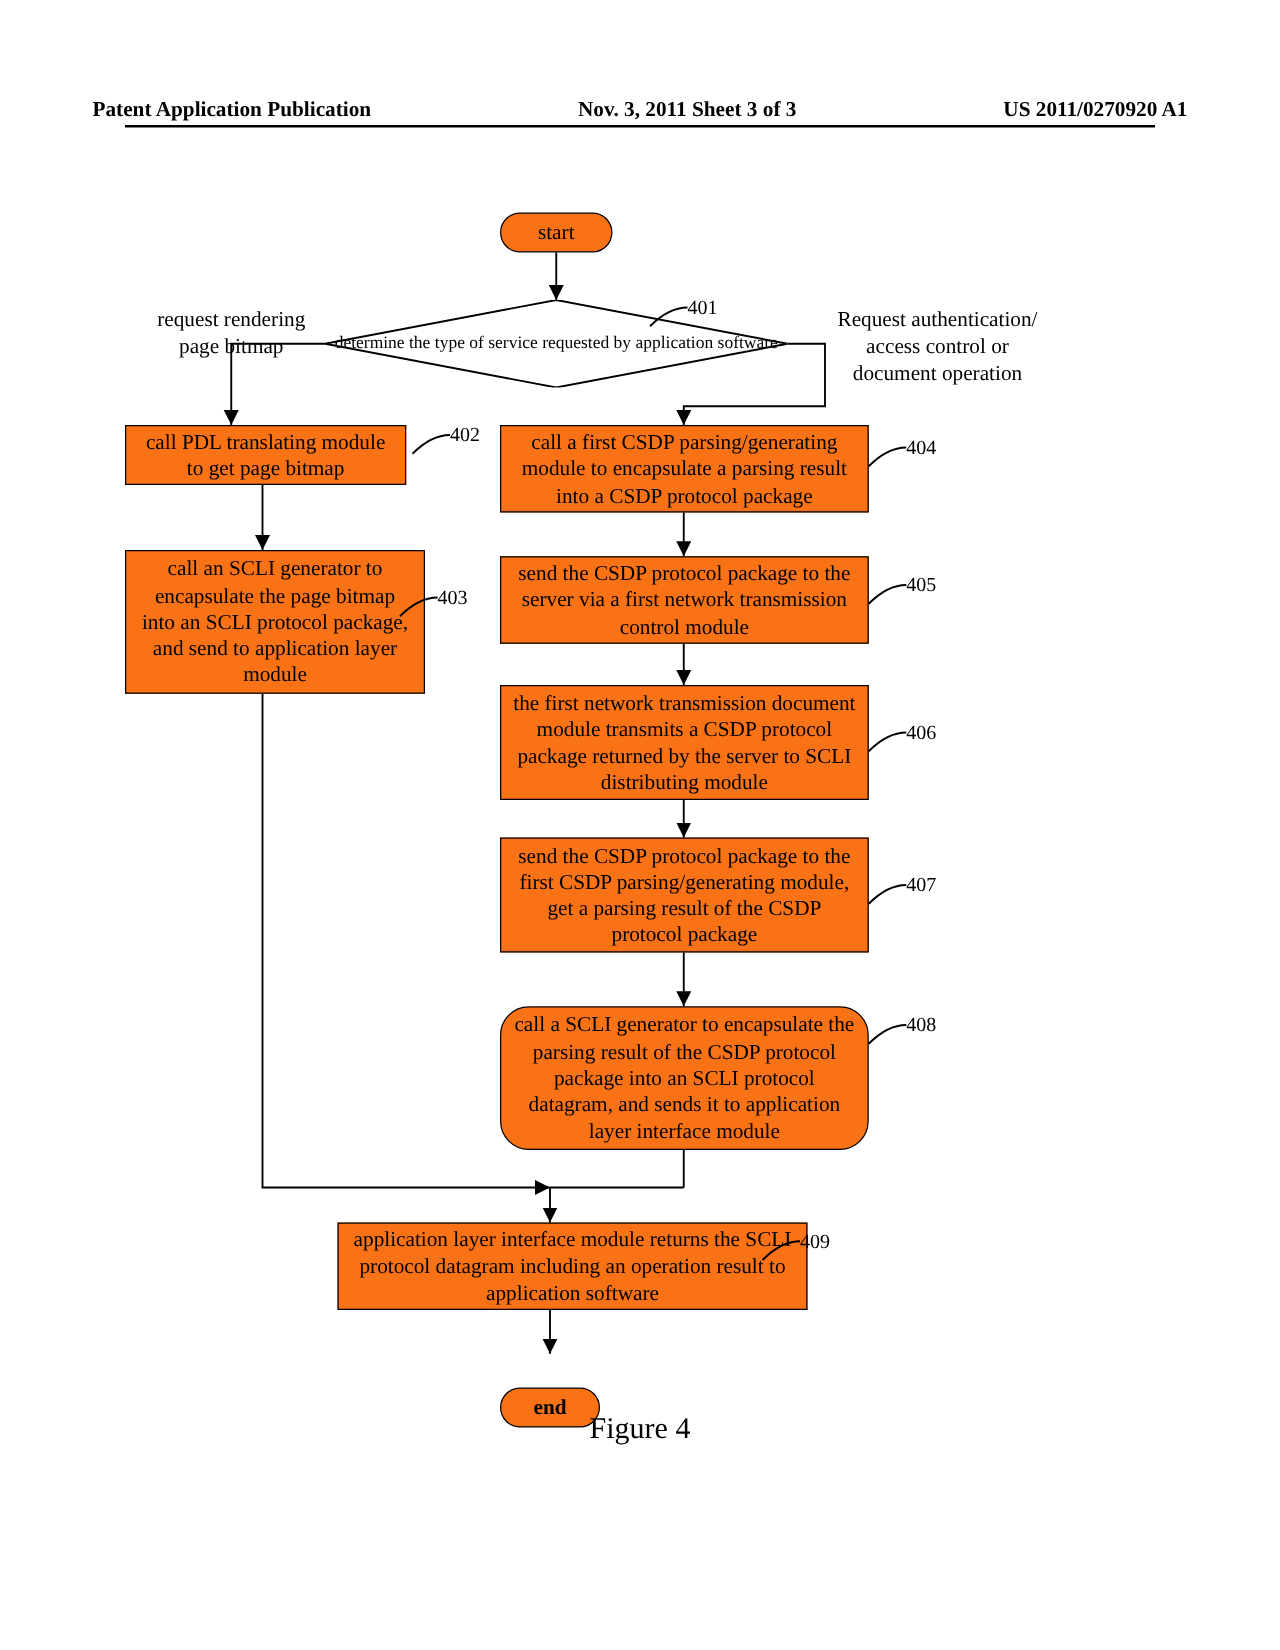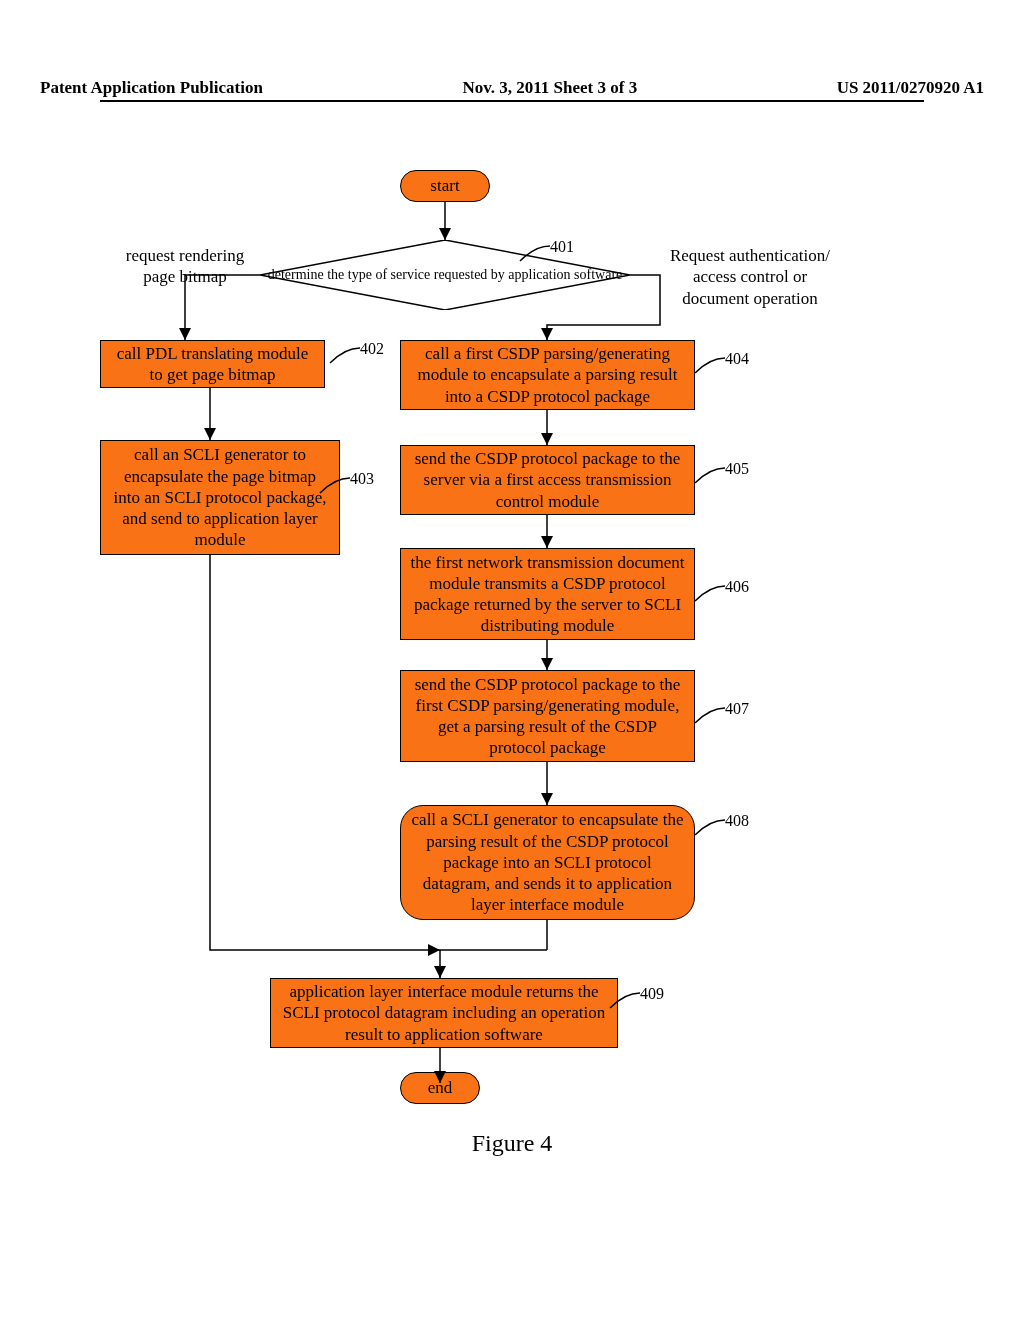--- a/index.html
+++ b/index.html
@@ -9,21 +9,21 @@
     color: #000;
     width: 1024px;
     height: 1320px;
     position: relative;
   }
   .header {
     position: absolute;
     top: 78px;
     left: 0;
     right: 0;
-    padding: 0 40px;
+    padding: 0 74px;
     display: flex;
     justify-content: space-between;
     font-size: 17px;
     font-weight: bold;
   }
   .header-rule {
     position: absolute;
     top: 100px;
     left: 100px;
     right: 100px;
@@ -112,31 +112,31 @@
 
   <div class="label" style="left:25px; top:75px; width:120px;">request rendering page bitmap</div>
   <div class="label" style="left:560px; top:75px; width:180px;">Request authentication/ access control or document operation</div>
 
   <div class="node" style="left:0px; top:170px; width:225px; height:48px;">call PDL translating module to get page bitmap</div>
 
   <div class="node" style="left:0px; top:270px; width:240px; height:115px;">call an SCLI generator to encapsulate the page bitmap into an SCLI protocol package, and send to application layer module</div>
 
   <div class="node" style="left:300px; top:170px; width:295px; height:70px;">call a first CSDP parsing/generating module to encapsulate a parsing result into a CSDP protocol package</div>
 
-  <div class="node" style="left:300px; top:275px; width:295px; height:70px;">send the CSDP protocol package to the server via a first access transmission control module</div>
+  <div class="node" style="left:300px; top:275px; width:295px; height:70px;">send the CSDP protocol package to the server via a first network transmission control module</div>
 
   <div class="node" style="left:300px; top:378px; width:295px; height:92px;">the first network transmission document module transmits a CSDP protocol package returned by the server to SCLI distributing module</div>
 
   <div class="node" style="left:300px; top:500px; width:295px; height:92px;">send the CSDP protocol package to the first CSDP parsing/generating module, get a parsing result of the CSDP protocol package</div>
 
   <div class="node" style="left:300px; top:635px; width:295px; height:115px;border-radius:23px;">call a SCLI generator to encapsulate the parsing result of the CSDP protocol package into an SCLI protocol datagram, and sends it to application layer interface module</div>
 
-  <div class="node" style="left:170px; top:808px; width:348px; height:70px;">application layer interface module returns the SCLI protocol datagram including an operation result to application software</div>
-
-  <div class="node terminator" style="left:300px; top:902px; width:80px;">end</div>
+  <div class="node" style="left:170px; top:808px; width:376px; height:70px;">application layer interface module returns the SCLI protocol datagram including an operation result to application software</div>
+
+  <div class="node terminator" style="left:300px; top:940px; width:80px;font-weight:bold;">end</div>
 
   <div class="figcap" style="top:960px;">Figure 4</div>
 
   <div class="leader" style="left:450px; top:68px;">
     <svg class="conn" style="left:-30px; top:8px;" width="30" height="15">
         <path d="M0,15 Q15,0 30,0" fill="none" stroke="#000" stroke-width="1.5"></path>
       </svg>
     <span>401</span>
   </div>
   <div class="leader" style="left:260px; top:170px;">

